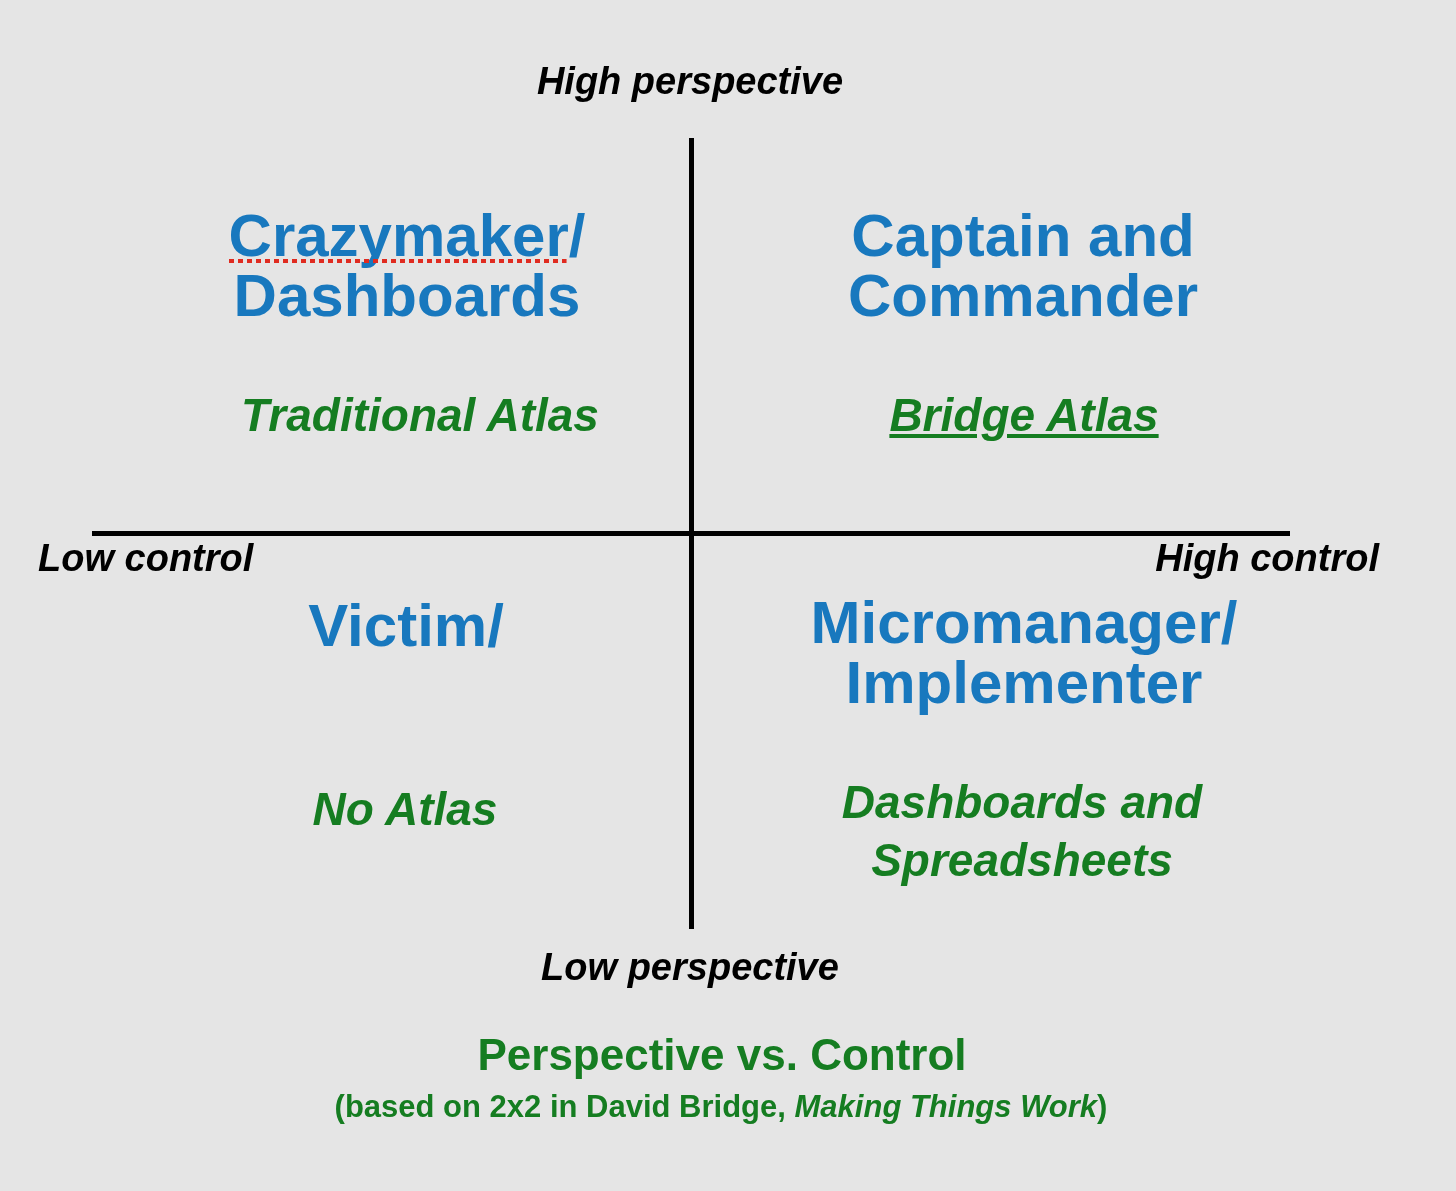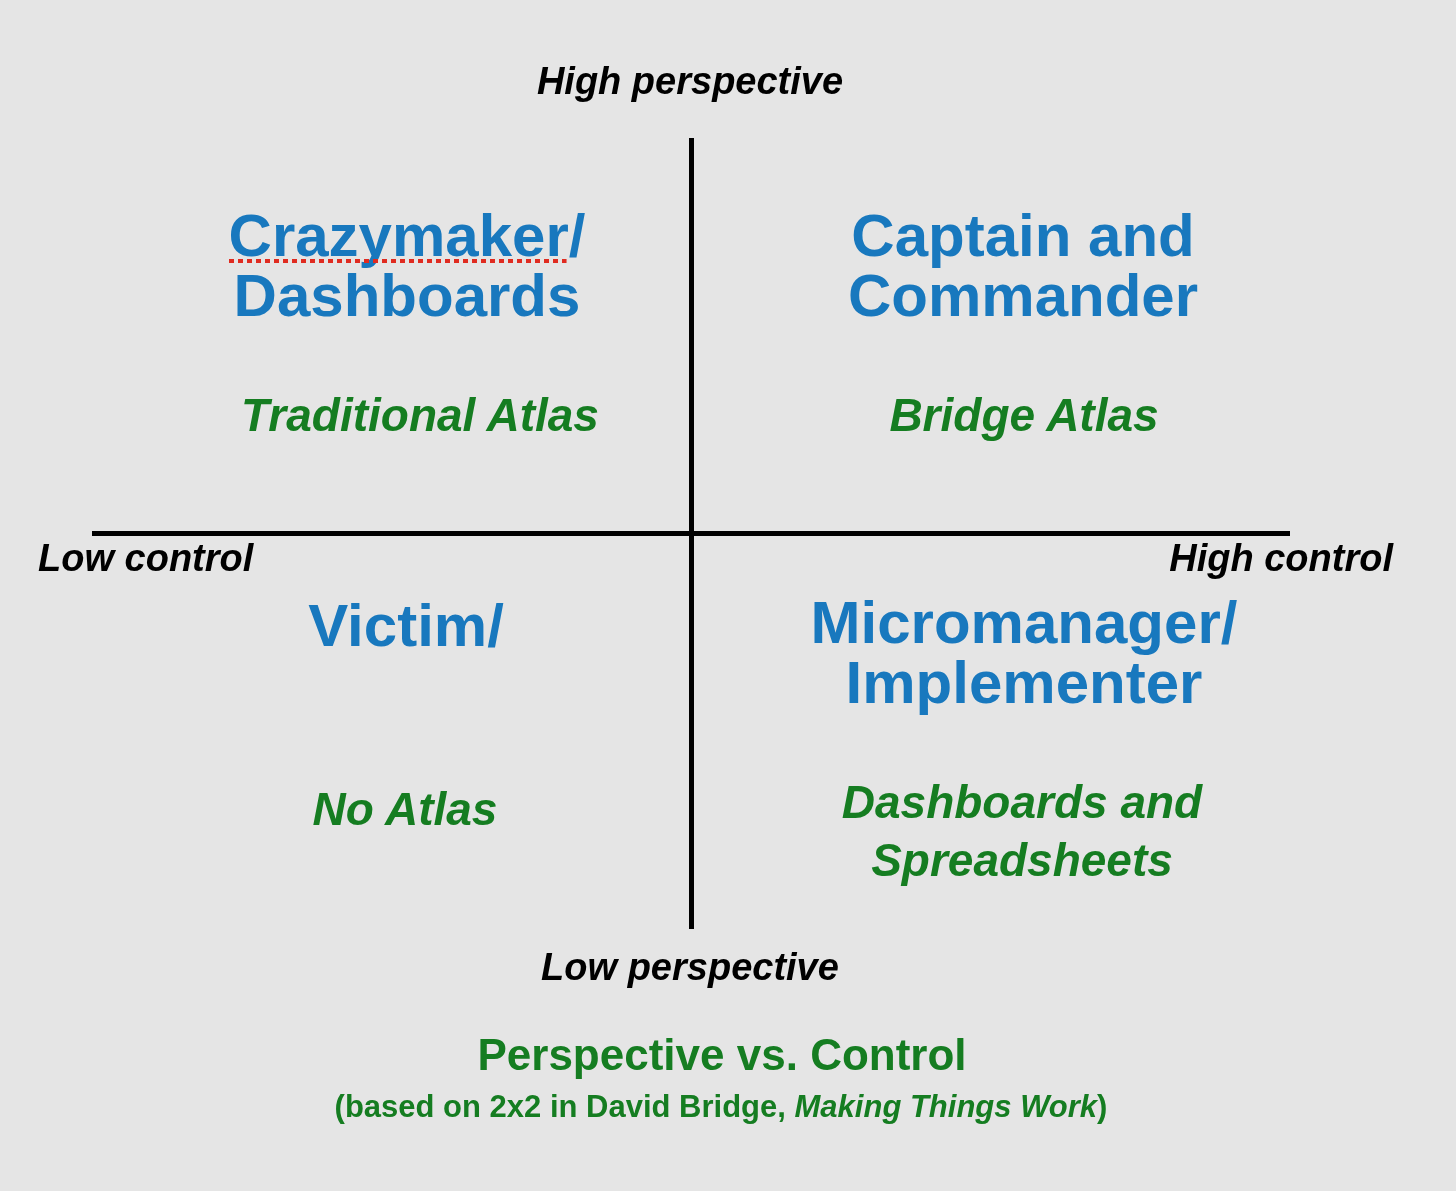--- a/index.html
+++ b/index.html
@@ -50,21 +50,21 @@
   .axis-bottom {
     left: 690px;
     top: 946px;
     transform: translateX(-50%);
   }
   .axis-left {
     left: 38px;
     top: 537px;
   }
   .axis-right {
-    right: 63px;
+    right: 77px;
     top: 537px;
   }
   
   .q-heading {
     position: absolute;
     transform: translateX(-50%);
     text-align: center;
     font-weight: bold;
     font-size: 60px;
     line-height: 60px;
@@ -81,21 +81,21 @@
     transform: translateX(-50%);
     text-align: center;
     font-weight: bold;
     font-style: italic;
     font-size: 46px;
     line-height: 58px;
     color: var(--atlas-green, #157D21);
     white-space: nowrap;
   }
   .q-tl-sub { left: 420px; top: 386px; }
-  .q-tr-sub { left: 1024px; top: 386px; }
+  .q-tr-sub { left: 1024px; top: 386px; text-decoration: underline; }
   .q-bl-sub { left: 405px; top: 780px; }
   .q-br-sub { left: 1022px; top: 773px; }
   
   .squiggle {
     position: relative;
     display: inline-block;
   }
   .squiggle::after {
     content: "";
     position: absolute;

